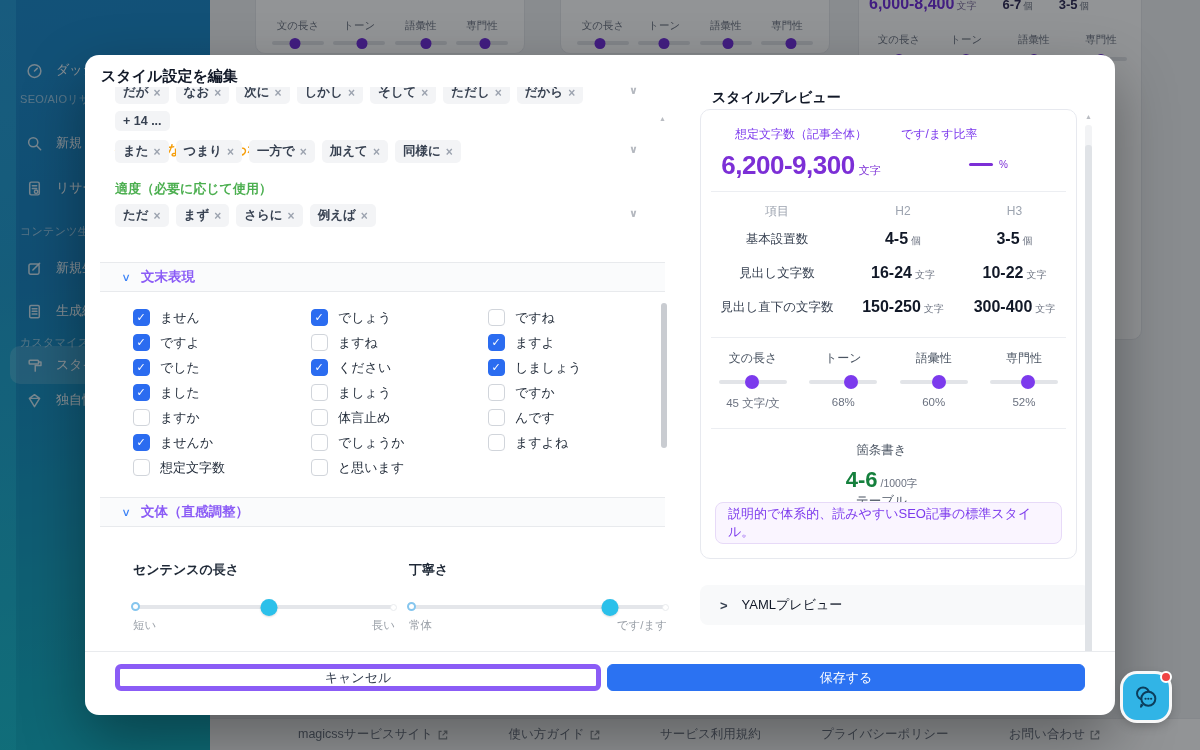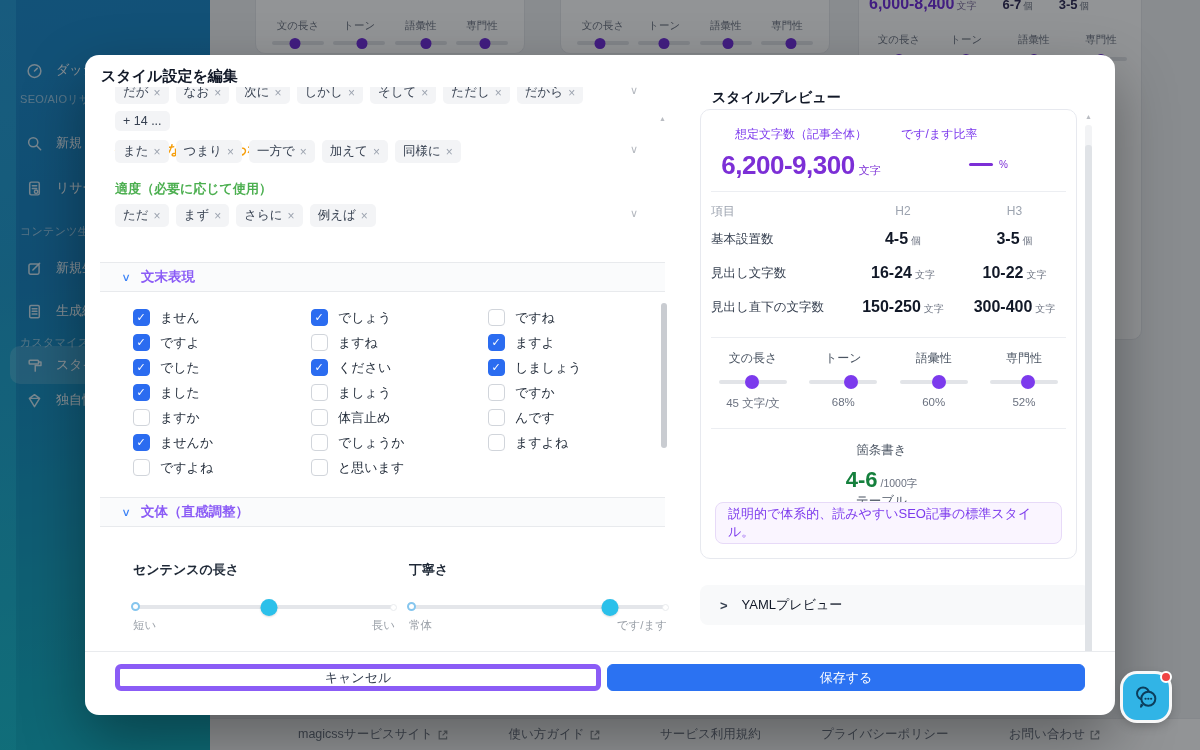--- a/index.html
+++ b/index.html
@@ -51,21 +51,21 @@
 
 
 .modal{position:absolute;left:85px;top:55px;width:1030px;height:660px;background:#fff;border-radius:14px;box-shadow:0 24px 60px rgba(0,0,0,.35);z-index:20;display:flex;flex-direction:column;overflow:hidden;}
 .modal-header{flex:0 0 32px;padding:12px 16px 0;}
 .modal-title{font-size:15px;font-weight:700;color:#111827;}
 .modal-body{flex:1;position:relative;display:flex;overflow:hidden;padding-left:15px;}
 .left-col{position:relative;flex:0 0 578px;overflow:hidden;}
 .right-col{position:relative;flex:0 0 420px;margin-left:10px;}
 
 
-.chip-row{position:absolute;left:15px;right:40px;display:flex;flex-wrap:wrap;gap:7px;}
+.chip-row{position:absolute;left:15px;right:40px;display:flex;flex-wrap:wrap;gap:7px;font-weight:bold;}
 .chip{display:inline-flex;align-items:center;gap:5px;background:#f3f4f6;border-radius:5px;padding:3px 8px;font-size:12.5px;color:#374151;white-space:nowrap;}
 .chip-x{color:#9ca3af;font-size:12px;line-height:1;}
 .row-caret{position:absolute;right:0;top:3px;color:#b4b8bf;font-size:11px;}
 .group-heading{position:absolute;left:15px;font-size:13px;font-weight:700;}
 .gh-restrained{color:var(--heading-orange);margin-top:25px;}
 .gh-moderate{color:var(--heading-green);}
 
 
 .band{position:absolute;left:0;right:13px;height:30px;background:#fafbfc;border-top:1px solid #e8eaed;border-bottom:1px solid #e8eaed;display:flex;align-items:center;gap:11px;padding-left:22px;}
 .band-caret{color:#3b82f6;font-size:11px;transform:scaleX(1.2);}
@@ -108,21 +108,21 @@
 .pv-val1 b{font-size:26px;font-weight:700;letter-spacing:-0.5px;}
 .pv-val1 i{font-style:normal;font-size:11px;margin-left:4px;}
 .pv-val2{margin-top:16px;display:flex;align-items:center;justify-content:center;gap:6px;color:var(--num-purple);}
 .pv-dash{display:inline-block;width:24px;height:3.5px;background:var(--num-purple);border-radius:2px;color:transparent;overflow:hidden;font-size:1px;}
 .pv-val2 i{font-style:normal;font-size:10px;}
 .pv-div{position:absolute;left:10px;right:10px;height:1px;background:#eceef2;}
 .ptable{position:absolute;left:10px;top:90px;right:10px;}
 .pt-row{display:flex;align-items:center;}
 .pt-head{height:22px;}
 .pt-body{height:34px;}
-.pt-c1{flex:0 0 132px;text-align:left;}
+.pt-c1{flex:0 0 132px;text-align:center;}
 .pt-c2{flex:0 0 120px;text-align:center;}
 .pt-c3{flex:1;text-align:center;}
 .pt-h{font-size:12px;color:#9ca3af;}
 .pt-l{font-size:12.5px;color:#374151;}
 .pt-v b{font-size:16px;font-weight:700;color:#111827;}
 .pt-v i{font-style:normal;font-size:10px;color:#6b7280;margin-left:3px;}
 .pv-minis{position:absolute;left:10px;right:10px;top:240px;display:flex;justify-content:space-between;}
 .pv-mini{width:84px;text-align:center;}
 .pv-mini-label{font-size:12px;color:#4b5563;margin-bottom:13px;}
 .pv-mini-track{position:relative;height:4px;background:#e2e4e8;border-radius:2px;margin:0 8px;}
@@ -511,21 +511,21 @@
           <label class="cb">
               <span class="cbx"></span>
               <span class="cbl">でしょうか</span>
             </label>
           <label class="cb">
               <span class="cbx"></span>
               <span class="cbl">ますよね</span>
             </label>
           <label class="cb">
               <span class="cbx"></span>
-              <span class="cbl">ですよね</span>
+              <span class="cbl">想定文字数</span>
             </label>
           <label class="cb">
               <span class="cbx"></span>
               <span class="cbl">と思います</span>
             </label>
         </div>
 
         <div class="band" style="top:410px">
           <span class="band-caret">∨</span>
           <span class="band-label">文体（直感調整）</span>

